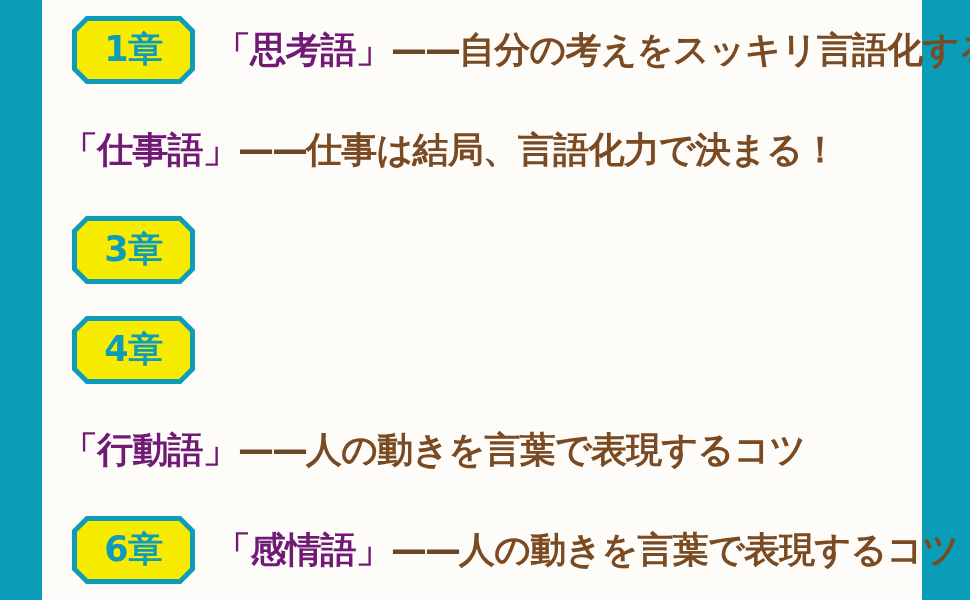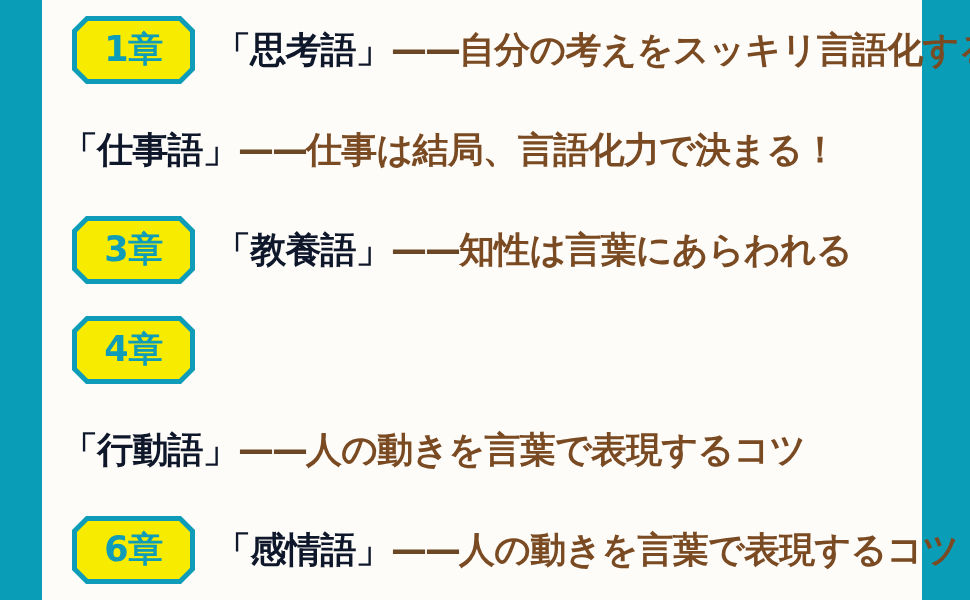--- a/index.html
+++ b/index.html
@@ -95,21 +95,21 @@
     flex: 1 1 auto;
     margin-left: 20px;
     color: #6b3f1d;
     font-size: 36px;
     font-weight: bold;
     line-height: 1;
     white-space: nowrap;
     letter-spacing: -0.8px;
   }
   .row-text .term {
-    color: #0f172a;
+    color: #701a75;
   }
   .row-text .dash {
     color: #6b4726;
     letter-spacing: -2px;
   }
   .row-text .desc {
     color: #7a4a22;
   }
 </style>
 </head>
@@ -134,21 +134,20 @@
     <div class="row" style="top:100px">
       <div class="row-text"><span class="term">「仕事語」</span><span class="dash">——</span><span class="desc">仕事は結局、言語化力で決まる！</span></div>
     </div>
 
     <div class="row" style="top:200px">
       <div class="badge-wrap">
         <div class="badge-outer"></div>
         <div class="badge-inner"></div>
         <div class="badge-label">3章</div>
       </div>
-      <div class="row-text"><span class="term">「教養語」</span><span class="dash">——</span><span class="desc">知性は言葉にあらわれる</span></div>
     </div>
 
     <div class="row" style="top:300px">
       <div class="badge-wrap">
         <div class="badge-outer"></div>
         <div class="badge-inner"></div>
         <div class="badge-label">4章</div>
       </div>
     </div>
 

